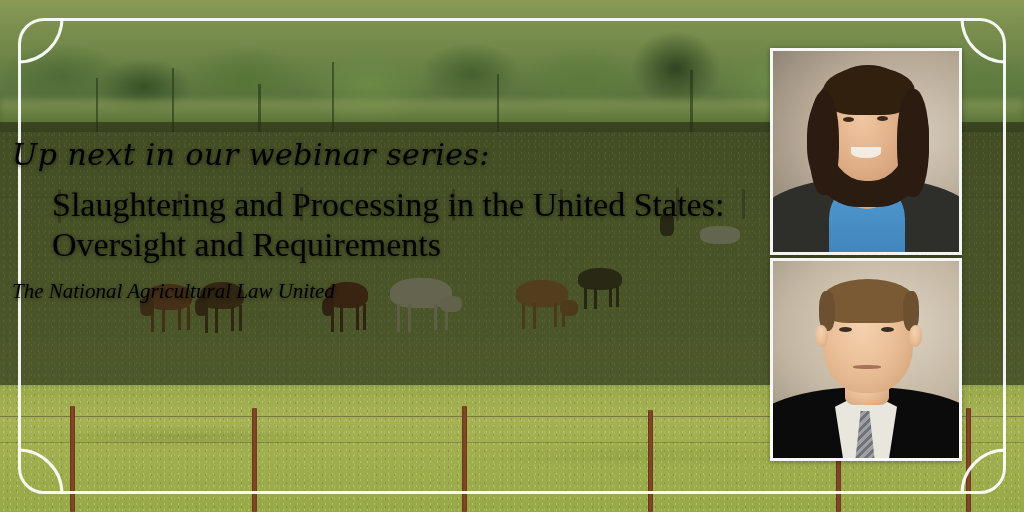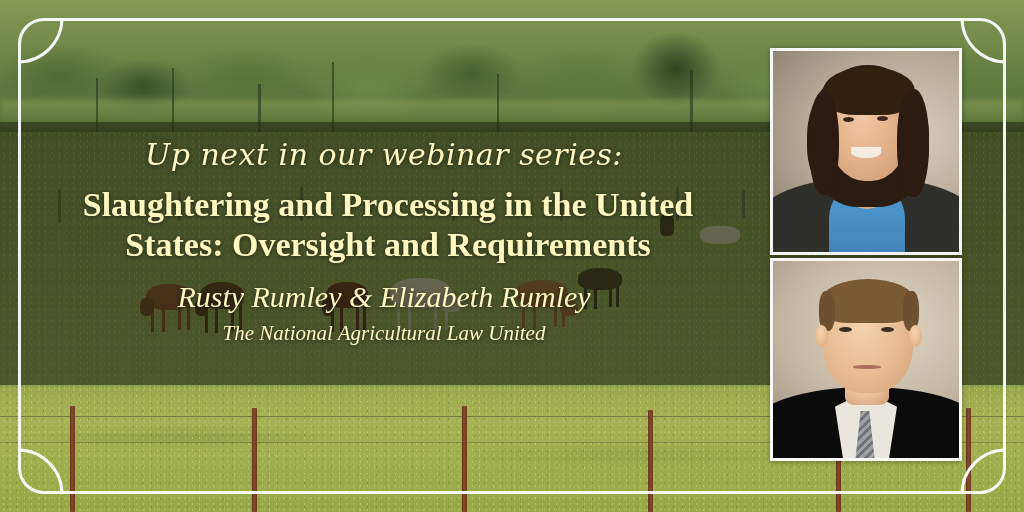--- a/index.html
+++ b/index.html
@@ -99,35 +99,35 @@
   
   .frame{
     position:absolute;left:18px;top:18px;right:18px;bottom:18px;
     border:3px solid rgba(255,255,255,.93);
     border-radius:26px;
     pointer-events:none;
   }
 
   
   .copy{
-    position:absolute;left:0;top:138px;width:768px;
-    text-align:center;color:#fef9c3;
+    position:absolute;left:12px;top:138px;width:768px;
+    text-align:left;color:#000000;
     text-shadow:0 1px 4px rgba(0,0,0,.55);
   }
   .eyebrow{
     font-family:"DejaVu Serif",serif;
     font-style:italic;font-weight:400;
     font-size:30px;line-height:1.1;
     letter-spacing:.5px;
     margin:0 0 14px 0;
   }
   .title{
     font-family:"Liberation Serif",serif;
-    font-size:34px;line-height:1.18;font-weight:700;
-    margin:0 0 14px 8px;
+    font-size:34px;line-height:1.18;font-weight:400;
+    margin:0 0 14px 0;
     padding:0 40px;
   }
   .presenters{
     font-family:"Liberation Serif",serif;
     font-style:italic;font-size:30px;line-height:1.2;
     margin:0 0 6px 0;
   }
   .org{
     font-family:"Liberation Serif",serif;
     font-style:italic;font-size:21px;line-height:1.2;
@@ -259,21 +259,20 @@
   <svg width="1024" height="512" style="position:absolute;left:0;top:0;pointer-events:none;">
     <path d="M18,62 A44,44 0 0 0 62,18" fill="none" stroke="#ffffff" stroke-width="3" opacity=".93"></path>
     <path d="M962,18 A44,44 0 0 0 1006,62" fill="none" stroke="#ffffff" stroke-width="3" opacity=".93"></path>
     <path d="M18,450 A44,44 0 0 1 62,494" fill="none" stroke="#ffffff" stroke-width="3" opacity=".93"></path>
     <path d="M1006,450 A44,44 0 0 0 962,494" fill="none" stroke="#ffffff" stroke-width="3" opacity=".93"></path>
   </svg>
 
   <div class="copy">
     <p class="eyebrow">Up next in our webinar series:</p>
     <h1 class="title">Slaughtering and Processing in the United States: Oversight and Requirements</h1>
-    <p class="presenters">Rusty Rumley &amp; Elizabeth Rumley</p>
     <p class="org">The National Agricultural Law United</p>
   </div>
 
   <div class="photo" id="photo-1">
     <div class="portrait">
       <div class="bk-warm"></div>
 
       <div class="sh" style="left:-16px;top:126px;width:220px;height:86px;border-radius:52% 52% 0 0;background:#2e2f2b;"></div>
 
       <div class="sh" style="left:56px;top:132px;width:76px;height:80px;border-radius:44% 44% 0 0;background:linear-gradient(#4f9ad0,#3f82b8);"></div>

